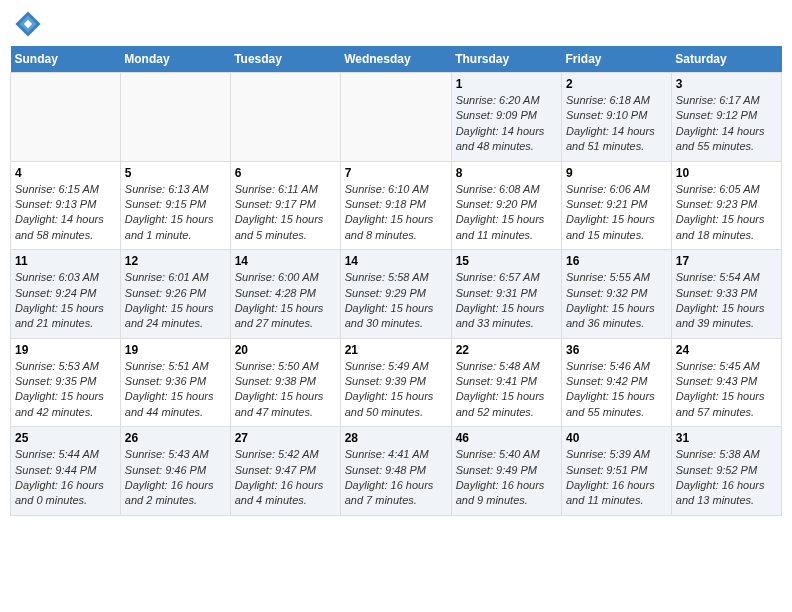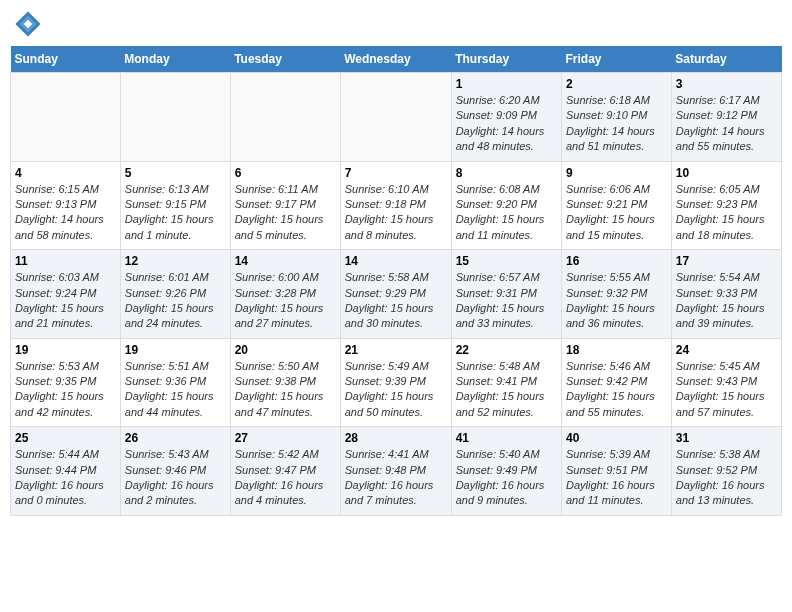--- a/index.html
+++ b/index.html
@@ -216,21 +216,21 @@
         <td>
           <span class="day-num">12</span>
           <div class="day-info">Sunrise: 6:01 AM
 Sunset: 9:26 PM
 Daylight: 15 hours
 and 24 minutes.</div>
         </td>
         <td>
           <span class="day-num">14</span>
           <div class="day-info">Sunrise: 6:00 AM
-Sunset: 3:28 PM
+Sunset: 4:28 PM
 Daylight: 15 hours
 and 27 minutes.</div>
         </td>
         <td>
           <span class="day-num">14</span>
           <div class="day-info">Sunrise: 5:58 AM
 Sunset: 9:29 PM
 Daylight: 15 hours
 and 30 minutes.</div>
         </td>
@@ -286,21 +286,21 @@
 and 50 minutes.</div>
         </td>
         <td>
           <span class="day-num">22</span>
           <div class="day-info">Sunrise: 5:48 AM
 Sunset: 9:41 PM
 Daylight: 15 hours
 and 52 minutes.</div>
         </td>
         <td>
-          <span class="day-num">18</span>
+          <span class="day-num">36</span>
           <div class="day-info">Sunrise: 5:46 AM
 Sunset: 9:42 PM
 Daylight: 15 hours
 and 55 minutes.</div>
         </td>
         <td>
           <span class="day-num">24</span>
           <div class="day-info">Sunrise: 5:45 AM
 Sunset: 9:43 PM
 Daylight: 15 hours
@@ -330,21 +330,21 @@
 and 4 minutes.</div>
         </td>
         <td>
           <span class="day-num">28</span>
           <div class="day-info">Sunrise: 4:41 AM
 Sunset: 9:48 PM
 Daylight: 16 hours
 and 7 minutes.</div>
         </td>
         <td>
-          <span class="day-num">41</span>
+          <span class="day-num">46</span>
           <div class="day-info">Sunrise: 5:40 AM
 Sunset: 9:49 PM
 Daylight: 16 hours
 and 9 minutes.</div>
         </td>
         <td>
           <span class="day-num">40</span>
           <div class="day-info">Sunrise: 5:39 AM
 Sunset: 9:51 PM
 Daylight: 16 hours

